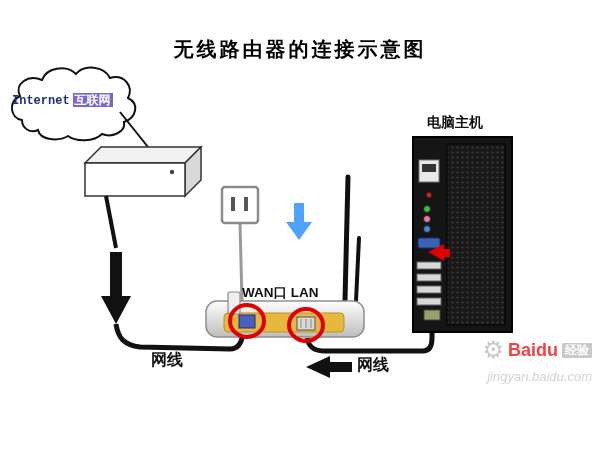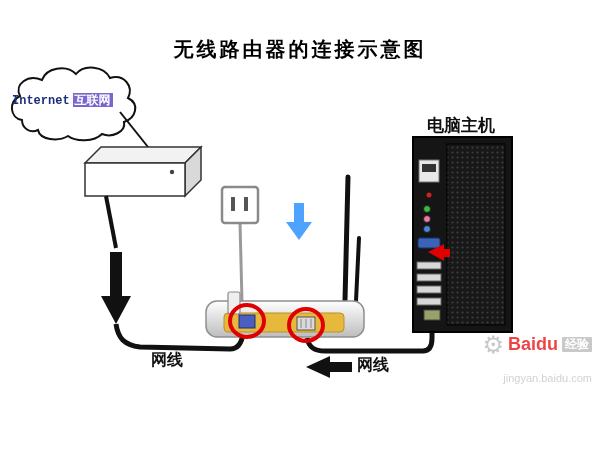--- a/index.html
+++ b/index.html
@@ -14,31 +14,31 @@
     font-size:20px;letter-spacing:3px;color:#000;
     font-family:"Liberation Serif","DejaVu Serif",serif;
   }
   .internet-label{left:12px;top:92px;font-size:12px;color:#1b2f7d;
     font-family:"Liberation Mono","DejaVu Sans Mono",monospace;}
   .internet-label .zh{background:#7a66cc;color:#fff;padding:0 2px;margin-left:3px;
     font-family:"Liberation Sans","DejaVu Sans",sans-serif;margin-top:19px;}
   .modem-label{left:8px;top:199px;font-size:12.5px;}
   .router-label{left:247px;top:253px;font-size:17px;}
   .ports-label{left:242px;top:284px;font-size:13.5px;}
-  .pc-label{left:427px;top:114px;font-size:17px;}
+  .pc-label{left:427px;top:114px;font-size:14px;}
   .nic-label{left:452px;top:243px;font-size:15.5px;}
   .cable-left-label{left:151px;top:350px;font-size:16px;}
   .cable-right-label{left:357px;top:355px;font-size:16px;}
   .watermark{position:absolute;right:8px;bottom:14px;text-align:right;line-height:1.1;}
   .watermark .row1{display:flex;align-items:center;justify-content:flex-end;gap:4px;}
   .watermark .gear{font-size:24px;color:#c9c9c9;}
   .watermark .brand{font-size:18px;font-weight:bold;color:#ef4444;}
   .watermark .badge{font-size:12px;color:#fff;background:#c9c9c9;border-radius:1px;
     padding:1px 3px;font-weight:bold;}
-  .watermark .domain{font-size:11px;color:#d2d2d2;margin-top:14px;}
+  .watermark .domain{font-size:13px;color:#d2d2d2;margin-top:6px;font-style:italic;}
 </style>
 </head>
 <body>
 
 <div class="stage">
 
   <svg class="diagram" width="600" height="450" viewBox="0 0 600 450">
     <defs>
       <linearGradient id="routerGrad" x1="0" y1="0" x2="0" y2="1">
         <stop offset="0" stop-color="#ffffff"></stop>
@@ -125,20 +125,21 @@
     <polygon points="428,252 444,244 444,249 450,249 450,257 444,257 444,261" fill="#e00000"></polygon>
   </svg>
 
   <div class="label title">无线路由器的连接示意图</div>
 
   <div class="label internet-label">
     <span>Internet</span><span class="zh">互联网</span>
   </div>
 
 
+  <div class="label ports-label">WAN口 LAN</div>
 
   <div class="label pc-label">电脑主机</div>
 
   <div class="label cable-left-label">网线</div>
   <div class="label cable-right-label">网线</div>
 
   <div class="watermark">
     <div class="row1">
       <span class="gear">⚙</span>
       <span class="brand">Baidu</span>

